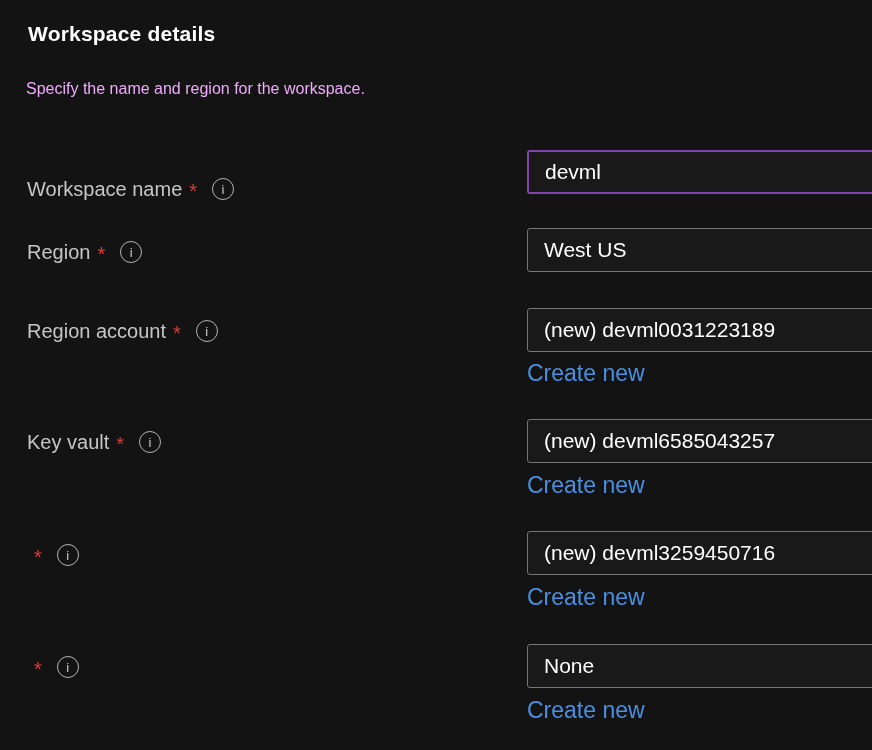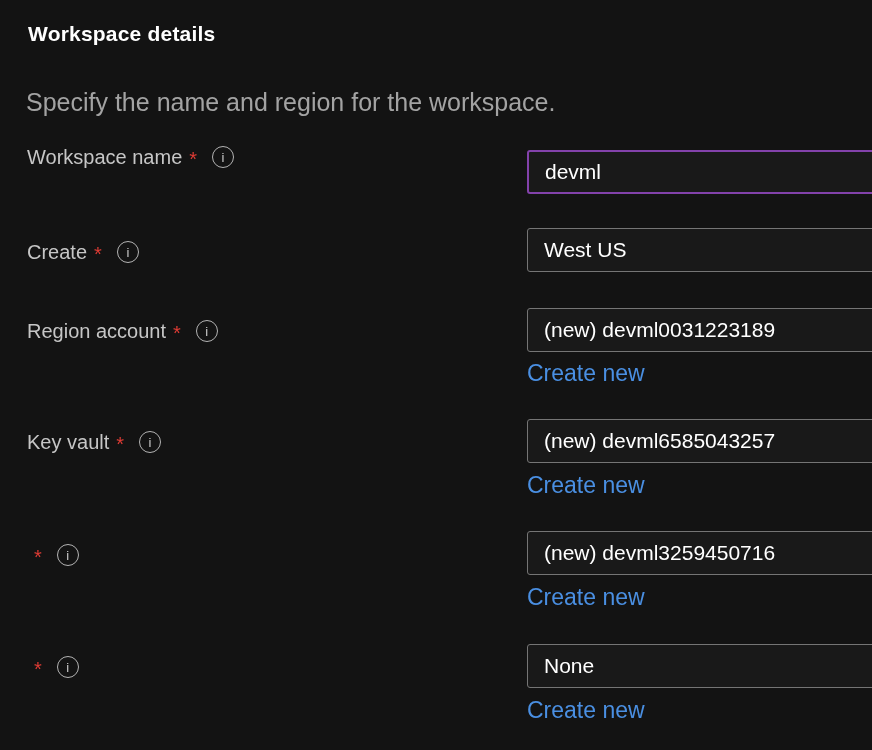--- a/index.html
+++ b/index.html
@@ -28,24 +28,23 @@
     font-size: 21px;
     font-weight: 700;
     color: #ffffff;
     letter-spacing: 0.2px;
   }
 
   .page-subtitle {
     position: absolute;
     left: 26px;
     top: 80px;
-    font-size: 25px;
+    font-size: 16px;
     font-weight: 400;
-    color: #a3a3a3;
-    margin-top: 8px;
+    color: #f0abfc;
   }
 
   .label-group {
     position: absolute;
     left: 27px;
     display: flex;
     align-items: center;
     height: 26px;
   }
 
@@ -111,31 +110,31 @@
   }
 </style>
 </head>
 <body>
 
 <div class="screen">
 
   <h2 class="page-title">Workspace details</h2>
   <p class="page-subtitle">Specify the name and region for the workspace.</p>
 
-  <div class="label-group" style="top:144px">
+  <div class="label-group" style="top:176px">
     <span class="field-label">Workspace name</span>
     <span class="req">*</span>
     <i class="info-icon">i</i>
   </div>
   <div class="control focused" style="top:150px">
     <span>devml</span>
   </div>
 
   <div class="label-group" style="top:239px">
-    <span class="field-label">Create</span>
+    <span class="field-label">Region</span>
     <span class="req">*</span>
     <i class="info-icon">i</i>
   </div>
   <div class="control" style="top:228px">
     <span>West US</span>
   </div>
 
   <div class="label-group" style="top:318px">
     <span class="field-label">Region account</span>
     <span class="req">*</span>

